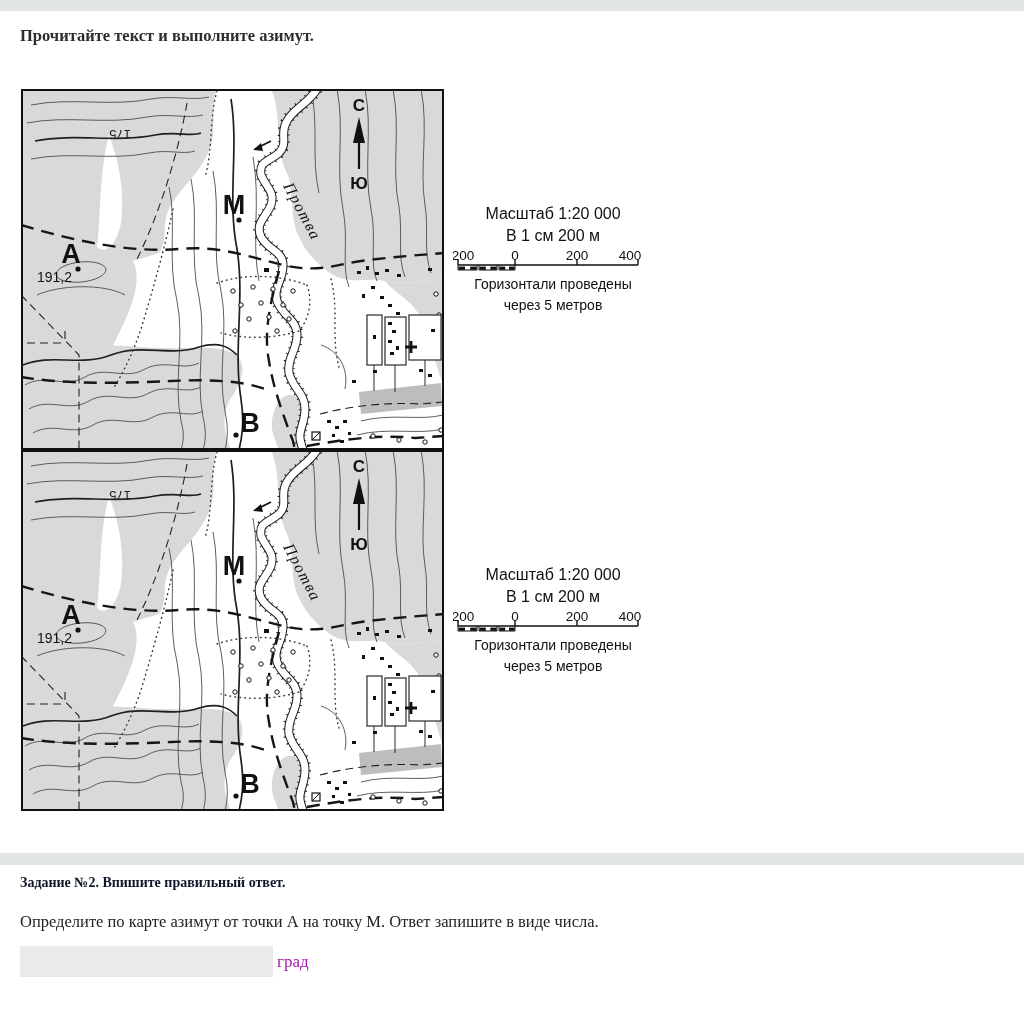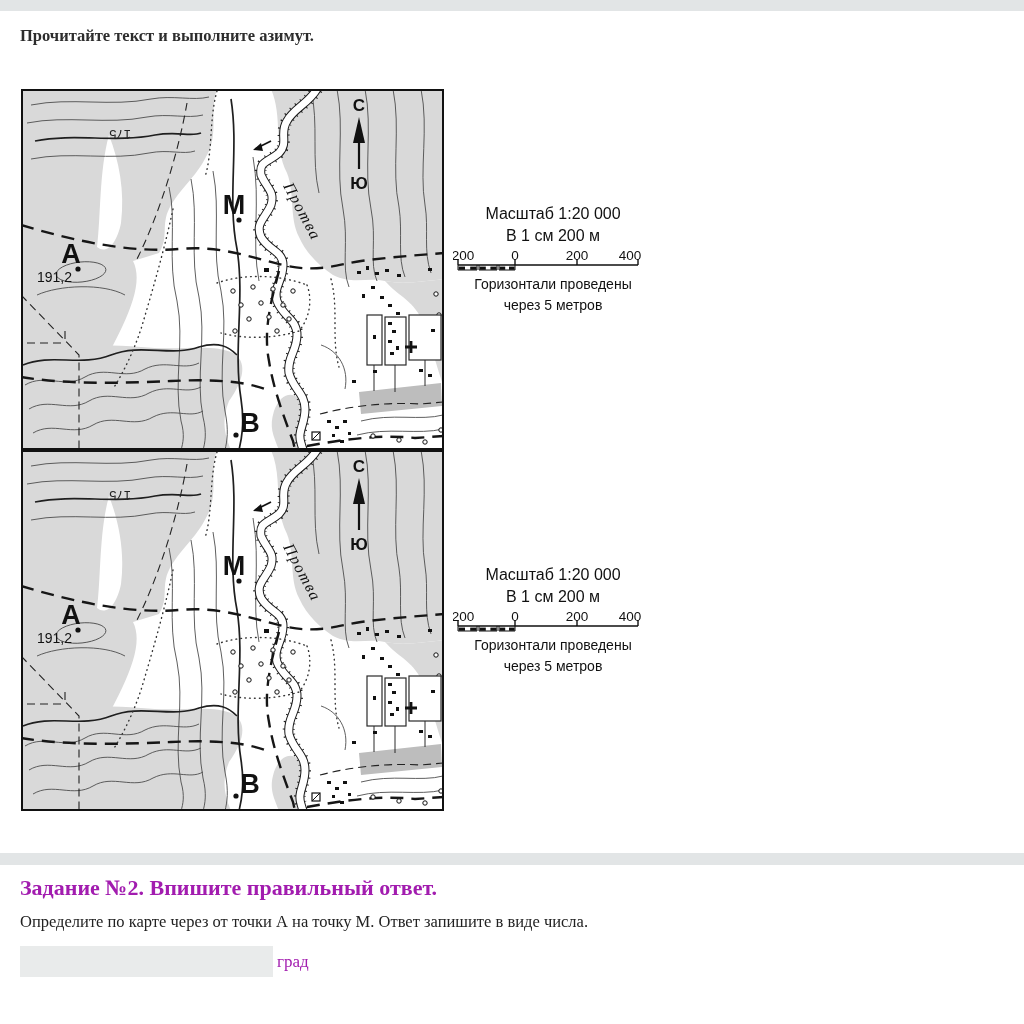--- a/index.html
+++ b/index.html
@@ -7,21 +7,21 @@
   .topbar{position:absolute;left:0;top:0;width:1024px;height:11px;background:#e2e5e6;}
   .divider{position:absolute;left:0;top:853px;width:1024px;height:12px;background:#e2e5e6;}
   .heading{position:absolute;left:20px;top:26px;font-family:"Liberation Serif",serif;font-weight:bold;font-size:16.5px;color:#2d2d2d;}
   .map{position:absolute;left:21px;width:423px;height:361px;}
   .map1{top:89px;} .map2{top:450px;}
   .legend{position:absolute;left:450px;width:206px;text-align:center;color:#101010;font-size:16px;line-height:22px;}
   .legend1{top:203px;} .legend2{top:564px;}
   .scalebar{display:block;margin:2px auto 1px auto;}
   .sbnum{font-size:13.5px;fill:#111;text-anchor:middle;font-family:"Liberation Sans",sans-serif;}
   .note{font-size:14px;line-height:21px;}
-  .task-title{position:absolute;left:20px;top:875px;font-family:"Liberation Serif",serif;font-weight:bold;font-size:22px;color:#a21caf;}
+  .task-title{position:absolute;left:20px;top:875px;font-family:"Liberation Serif",serif;font-weight:bold;font-size:14px;color:#0f172a;}
   .question{position:absolute;left:20px;top:912px;font-family:"Liberation Serif",serif;font-size:16.5px;color:#222;}
   .answer-row{position:absolute;left:20px;top:946px;display:flex;align-items:center;}
   .answer-input{width:253px;height:31px;background:#e9ebeb;border:none;outline:none;font-size:16px;padding:0 6px;box-sizing:border-box;}
   .unit{font-family:"Liberation Serif",serif;font-size:17px;color:#a21caf;margin-left:4px;}
   svg text{font-family:"Liberation Sans",sans-serif;}
   .ptlabel{font-size:27px;font-weight:bold;fill:#111;text-anchor:middle;}
   .elev{font-size:14px;fill:#111;}
   .ctlabel{font-size:13px;fill:#222;}
   .river-name{font-family:"Liberation Serif",serif;font-style:italic;font-size:16px;fill:#111;letter-spacing:1.5px;}
   .compass{font-size:17px;font-weight:bold;fill:#111;text-anchor:middle;}
@@ -214,18 +214,18 @@
         <rect x="56" y="17.6" width="5.6" height="3.2"></rect>
     </g>
   </svg>
   <div class="note">Горизонтали проведены</div>
   <div class="note">через 5 метров</div>
 </div>
 
 <div class="divider"></div>
 
 <div class="task-title">Задание №2. Впишите правильный ответ.</div>
-<div class="question">Определите по карте через от точки А на точку М. Ответ запишите в виде числа.</div>
+<div class="question">Определите по карте азимут от точки А на точку М. Ответ запишите в виде числа.</div>
 
 <div class="answer-row">
   <input class="answer-input" type="text" value="" style="">
   <span class="unit">град</span>
 </div>
 
 </body></html>

